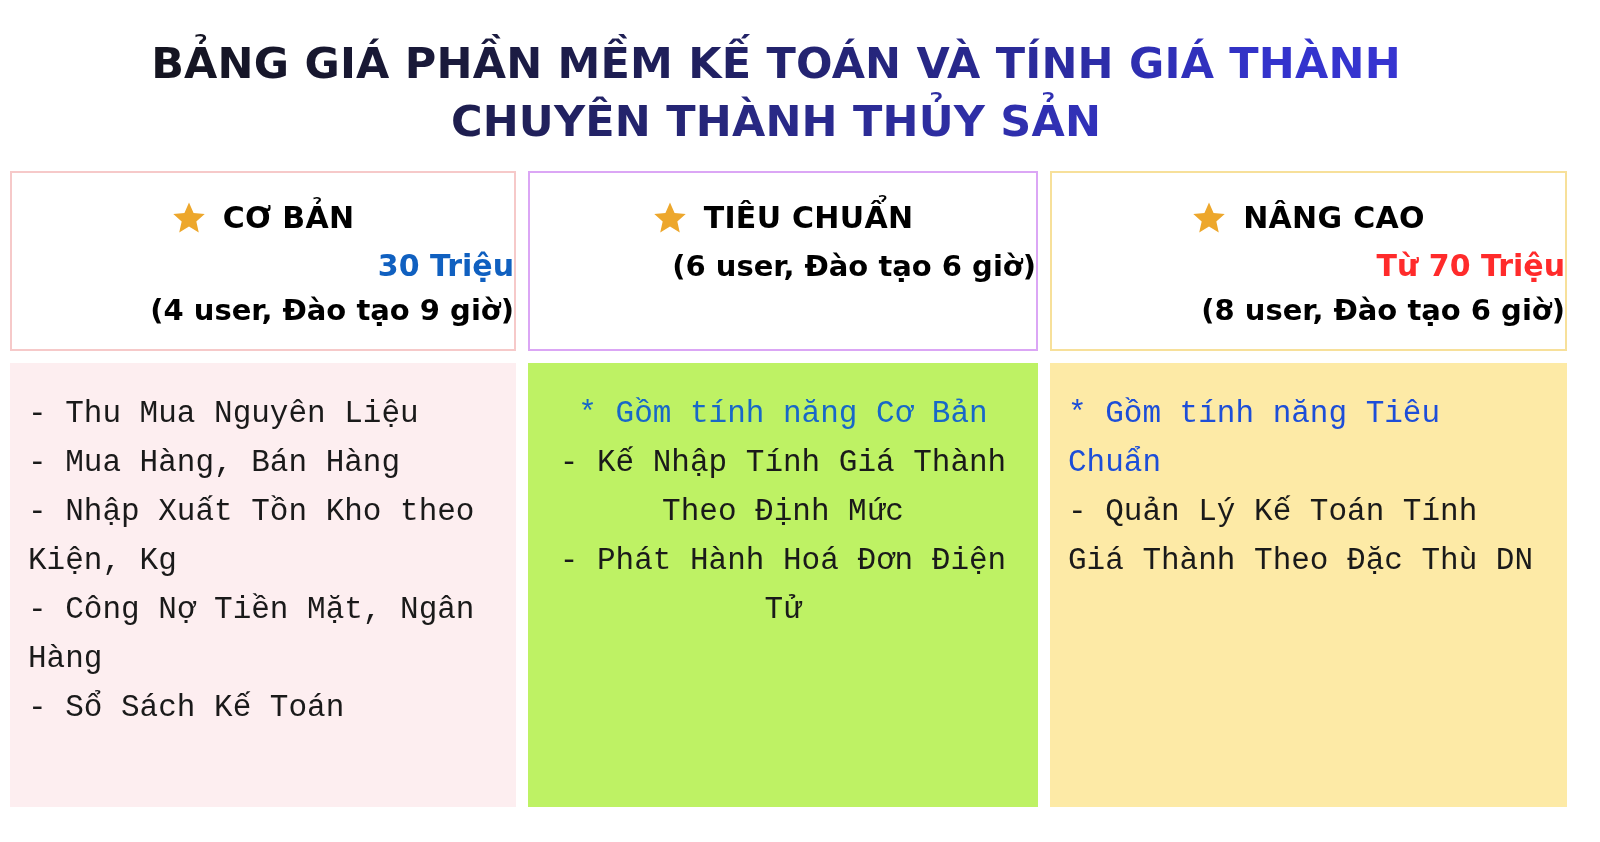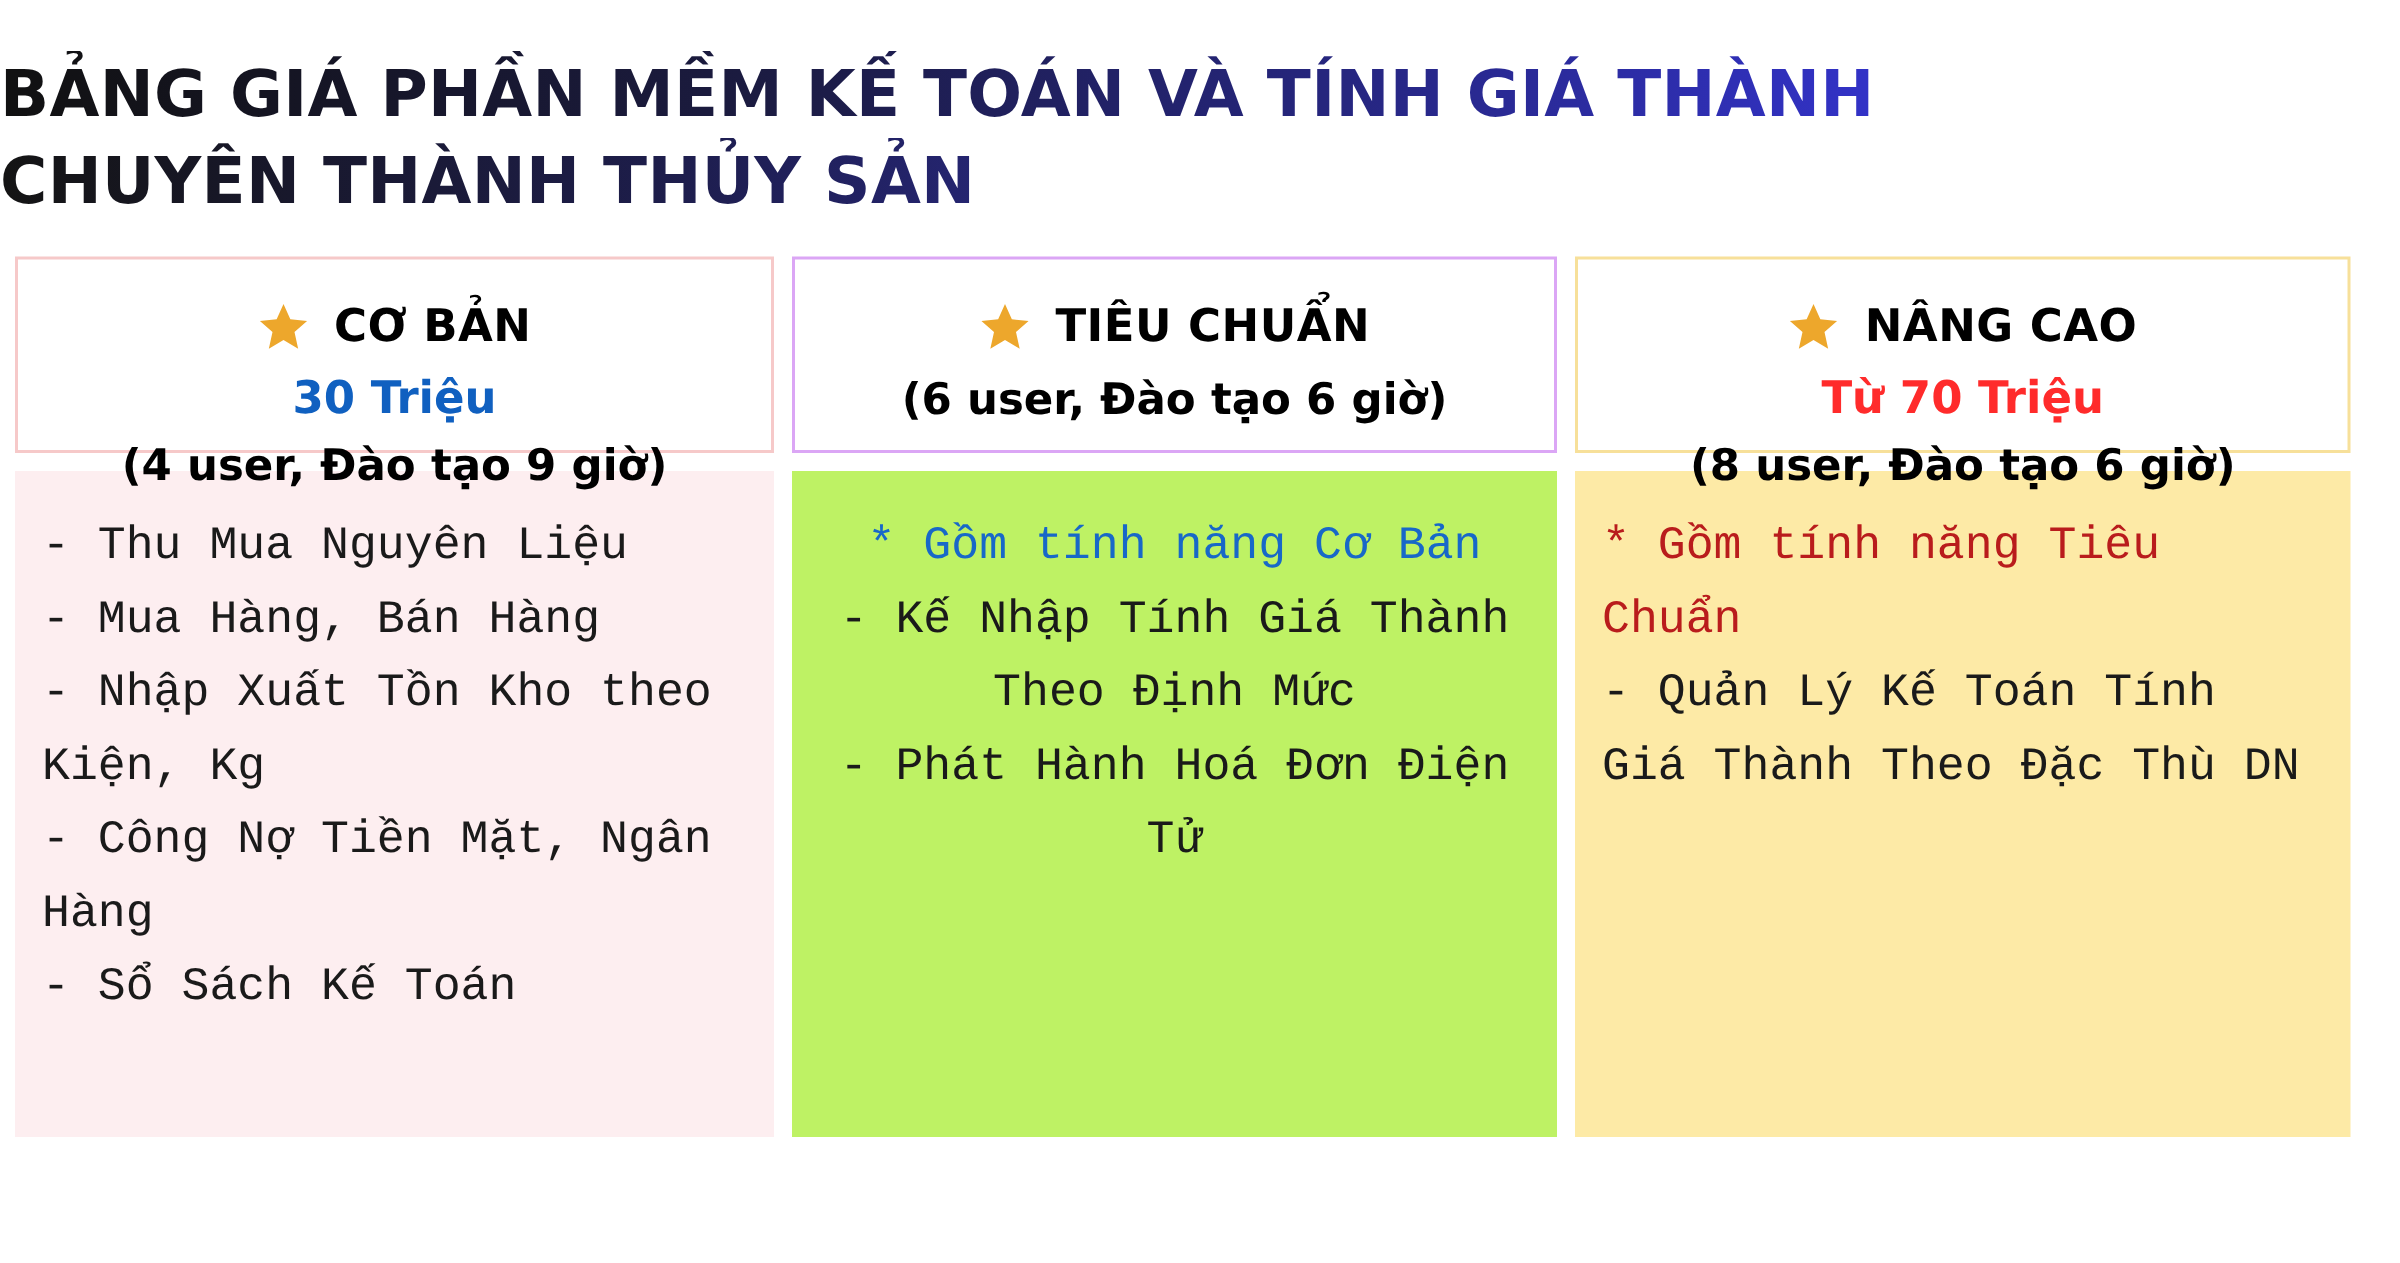--- a/index.html
+++ b/index.html
@@ -21,20 +21,21 @@
     height: 842px;
     background: #ffffff;
   }
 
   
   .title-block {
     position: absolute;
     top: 34px;
     left: 0;
     width: 1552px;
+    text-align: center;
   }
   .title-line {
     display: block;
     font-family: "DejaVu Sans", "Liberation Sans", sans-serif;
     font-weight: 700;
     font-size: 43px;
     line-height: 58px;
     letter-spacing: 0.2px;
     white-space: nowrap;
     background-image: linear-gradient(90deg, #111111 0%, #1b1b40 32%, #262680 58%, #3333cc 82%, #3b36d6 100%);
@@ -60,25 +61,25 @@
   .card {
     width: 506px;
     flex: 0 0 auto;
   }
   .card.card-2 { width: 510px; }
   .card.card-3 { width: 517px; }
 
   
   .card-header {
     box-sizing: border-box;
-    height: 131px;
+    height: 180px;
     background: #ffffff;
     border: 2px solid #f6c9c9;
     padding-top: 22px;
-    text-align: center;
+    text-align: right;
   }
   .card-2 .card-header { border-color: #dba6f5; }
   .card-3 .card-header { border-color: #f7e09a; }
 
   .plan-name-row {
     display: flex;
     align-items: center;
     justify-content: center;
     gap: 17px;
     height: 46px;
@@ -128,21 +129,21 @@
   .card-2 .card-body { background: #bef264; text-align: center; }
   .card-3 .card-body { background: #fdeaa6; }
 
   .feature {
     font-size: 31px;
     line-height: 49px;
     color: #1a1a1a;
     font-weight: 400;
   }
   .feature.highlight { color: #1868c8; }
-  .card-3 .feature.highlight { color: #b91c1c; }
+  .card-3 .feature.highlight { color: #1d4ed8; }
 </style>
 </head>
 <body>
 
 <div class="page">
 
   <div class="title-block">
     <span class="title-line line1">BẢNG GIÁ PHẦN MỀM KẾ TOÁN VÀ TÍNH GIÁ THÀNH</span>
     <span class="title-line line2">CHUYÊN THÀNH THỦY SẢN</span>
   </div>

